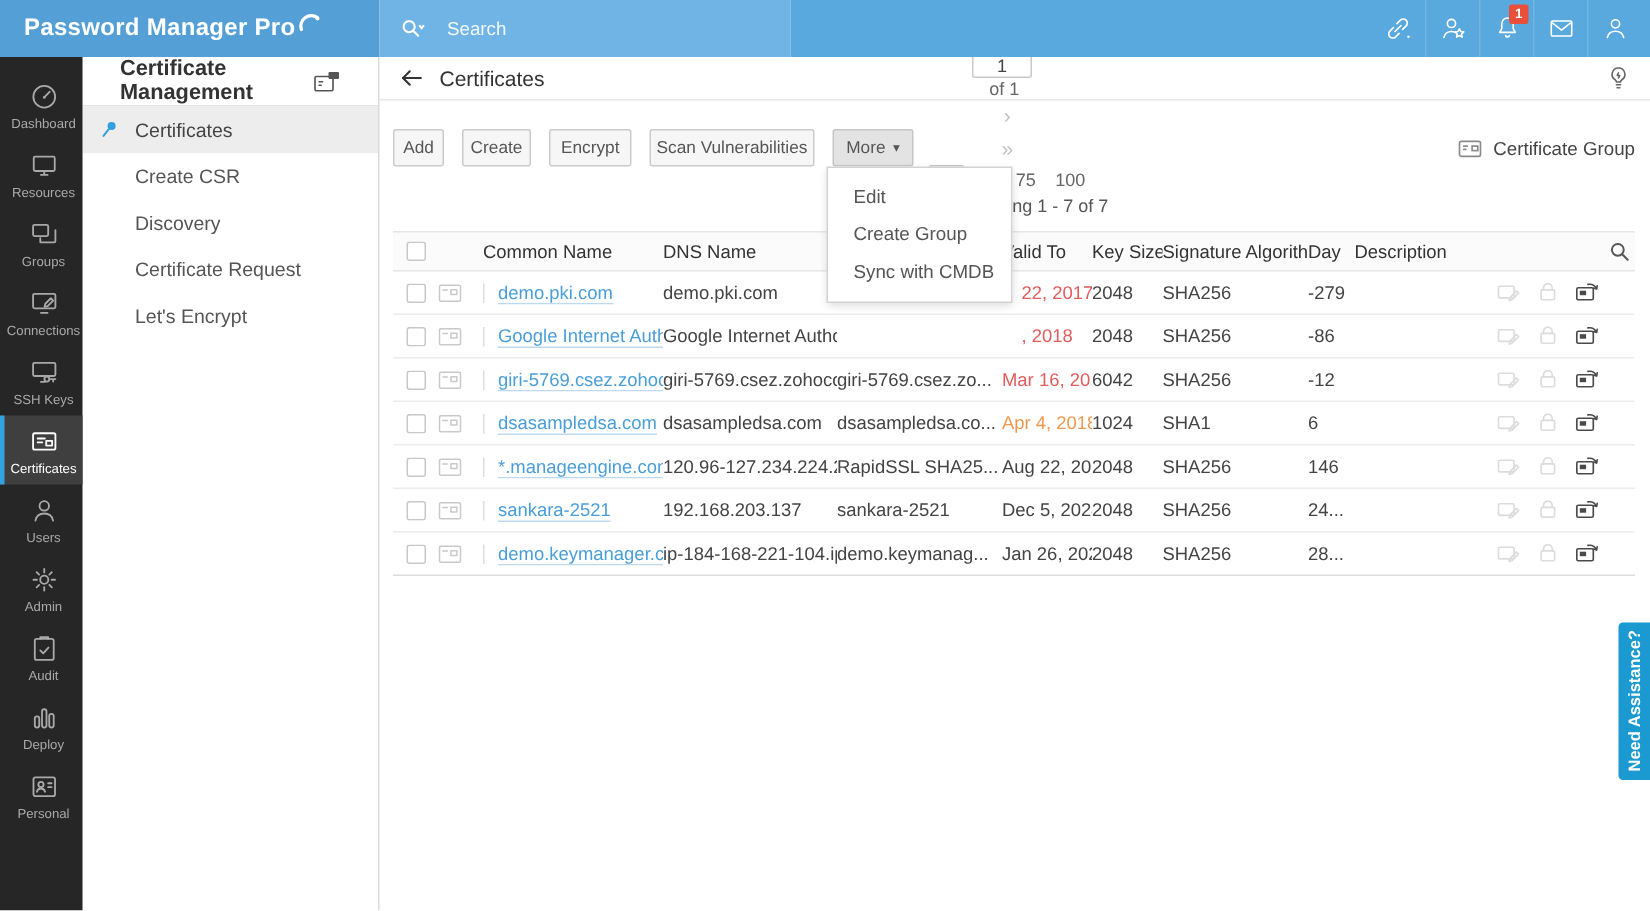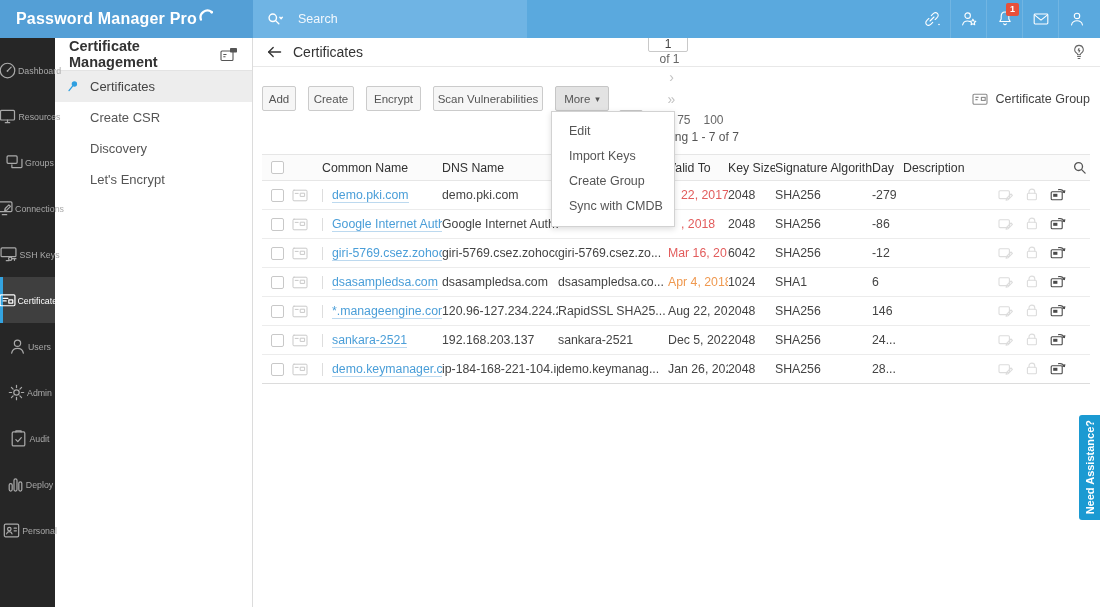--- a/index.html
+++ b/index.html
@@ -20,31 +20,31 @@
   .tb-right{flex:1;background:#5aa9de;display:flex;align-items:center;justify-content:flex-end;padding-right:6px;}
   .tb-ic{width:36px;height:38px;display:flex;align-items:center;justify-content:center;position:relative;
     color:#fff;border-left:1px solid rgba(255,255,255,.14);cursor:pointer;}
   .tb-ic:first-child{border-left:none;}
   .tb-ic svg{width:20px;height:20px;}
   .badge{position:absolute;top:3px;right:3px;min-width:13px;height:13px;background:#e8503a;color:#fff;
     font-size:9px;line-height:13px;text-align:center;border-radius:2px;padding:0 2px;font-weight:bold;}
 
   
   .leftnav{position:absolute;left:0;top:38px;bottom:0;width:55px;background:#262626;padding-top:9px;z-index:20;}
-  .lnav-item{height:46px;display:flex;flex-direction:row;align-items:center;justify-content:center;
+  .lnav-item{height:46px;display:flex;flex-direction:column;align-items:center;justify-content:center;
     color:#a9a9a9;cursor:pointer;border-left:3px solid transparent;}
   .lnav-item .lnav-icon{width:21px;height:21px;}
   .lnav-item .lnav-icon svg{width:21px;height:21px;}
   .lnav-label{font-size:8.8px;margin-top:2px;white-space:nowrap;}
   .lnav-item.active{background:#3f3f3f;border-left:3px solid #33a3e0;color:#fff;}
 
   
   .sidenav{position:absolute;left:55px;top:38px;bottom:0;width:198px;background:#fff;
     border-right:1px solid #dcdcdc;z-index:10;}
-  .sidenav-title{height:33px;display:flex;align-items:center;padding:0 14px;border-bottom:1px solid #e3e3e3;}
+  .sidenav-title{height:33px;display:flex;align-items:center;padding:0 25px;border-bottom:1px solid #e3e3e3;}
   .sidenav-title .t{font-size:14.5px;color:#333;font-weight:600;flex:1;}
   .sidenav-title svg{width:18px;height:15px;color:#555;}
   .snav-item{position:relative;height:31px;display:flex;align-items:center;padding-left:35px;
     font-size:13px;color:#555;cursor:pointer;}
   .snav-item.active{background:#ededed;color:#444;}
   .snav-pin{position:absolute;left:12px;top:9px;width:12px;height:12px;color:#2f9fe0;display:none;}
   .snav-item.active .snav-pin{display:block;}
   .snav-pin svg{width:12px;height:12px;}
 
   
@@ -293,20 +293,24 @@
         <div class="snav-item">
 
        <span>Create CSR</span>
         </div>
         <div class="snav-item">
 
        <span>Discovery</span>
         </div>
         <div class="snav-item">
 
+       <span>Certificate Request</span>
+        </div>
+        <div class="snav-item">
+
        <span>Let's Encrypt</span>
         </div>
       </div>
   </nav>
 
   <main class="content">
     <div class="crumb-row">
       <span class="back-ic">
         <svg viewBox="0 0 22 22" fill="none" stroke="currentColor" stroke-width="1.7" stroke-linecap="round" stroke-linejoin="round">
             <path d="M19 11H4.5"></path>
@@ -700,21 +704,20 @@
                   <path d="M14.8 3.6l-.4 2-1.9-.6"></path>
                 </svg>
               </span>
      </div>
    </div>
         </div>
     </div>
 
     <div class="dropdown" style="position:absolute;left:298px;top:73px;" id="more-menu">
         <div class="dd-item">Edit</div>
-        <div class="dd-item">Import Keys</div>
         <div class="dd-item">Create Group</div>
         <div class="dd-item">Sync with CMDB</div>
       </div>
   </main>
 
   <div class="assist">
     <span>Need Assistance?</span>
   </div>
 
 </div>

